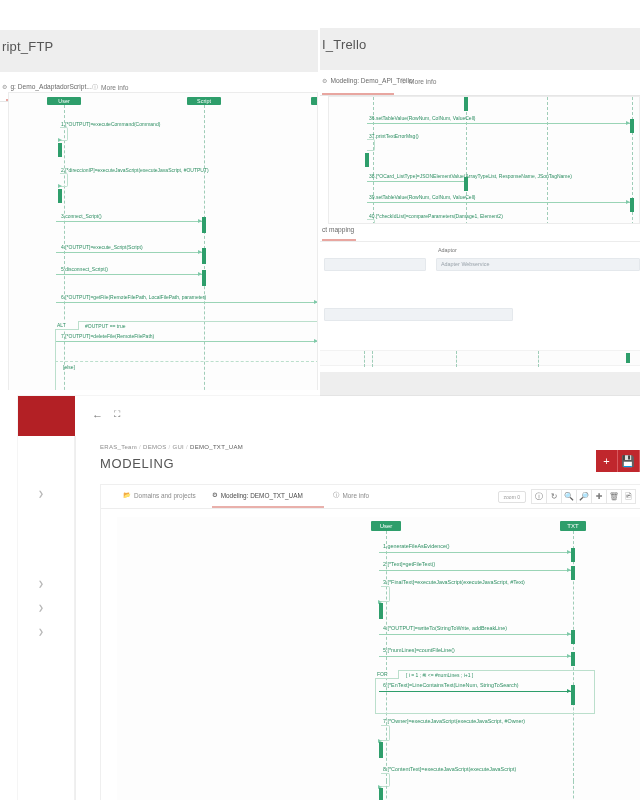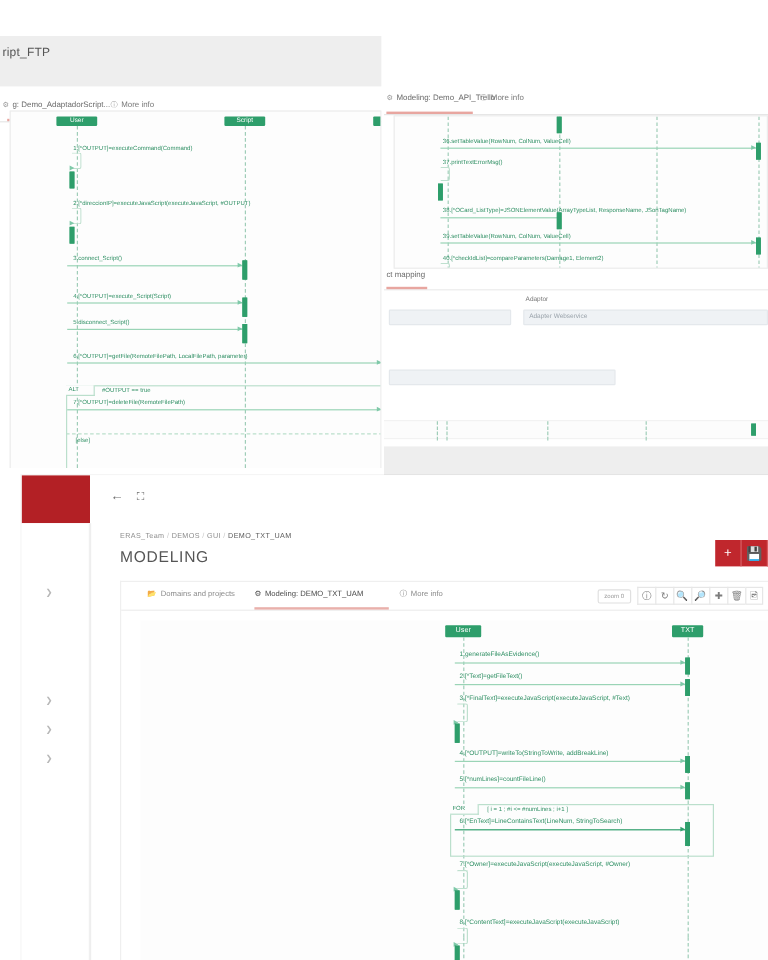--- a/index.html
+++ b/index.html
@@ -17,21 +17,21 @@
 
   .grey-band {
     background: #eeeeee;
     width: 100%;
     height: 100%;
     position: relative;
   }
   .grey-band .band-title {
     position: absolute;
     left: 2px; top: 9px;
-    font-size: 10px;
+    font-size: 13px;
     color: #555;
     letter-spacing: .2px;
     white-space: nowrap;
   }
 
   
   .tabstrip {
     position: relative;
     height: 22px;
     background: #fff;
@@ -333,20 +333,25 @@
       <div class="msg-arrow" style="left:305px;top:245.5px;"></div>
 
       <div class="frag-divider" style="left:46px;top:268px;width:264px;"></div>
       <div class="frag-cond" style="left:54px;top:271px;">[else]</div>
 
     </div>
   </div>
 
   <div class="panel" id="win-tr" style="left:320px;top:28px;width:320px;height:368px;">
 
+    <div style="position:absolute;left:0;top:0;width:320px;height:42px;">
+      <div class="grey-band">
+        <div class="band-title">I_Trello</div>
+      </div>
+    </div>
 
     <div class="tabstrip" style="position:absolute;left:0;top:46px;width:320px;">
       <div class="tab active" style="left:2px;">
         <span class="tico">⚙</span>
         <span>Modeling: Demo_API_Trello</span>
       </div>
       <div class="tab-underline" style="left:2px;width:72px;"></div>
       <div class="tab" style="left:80px;">
         <span class="tico">ⓘ</span>
         <span>More info</span>

